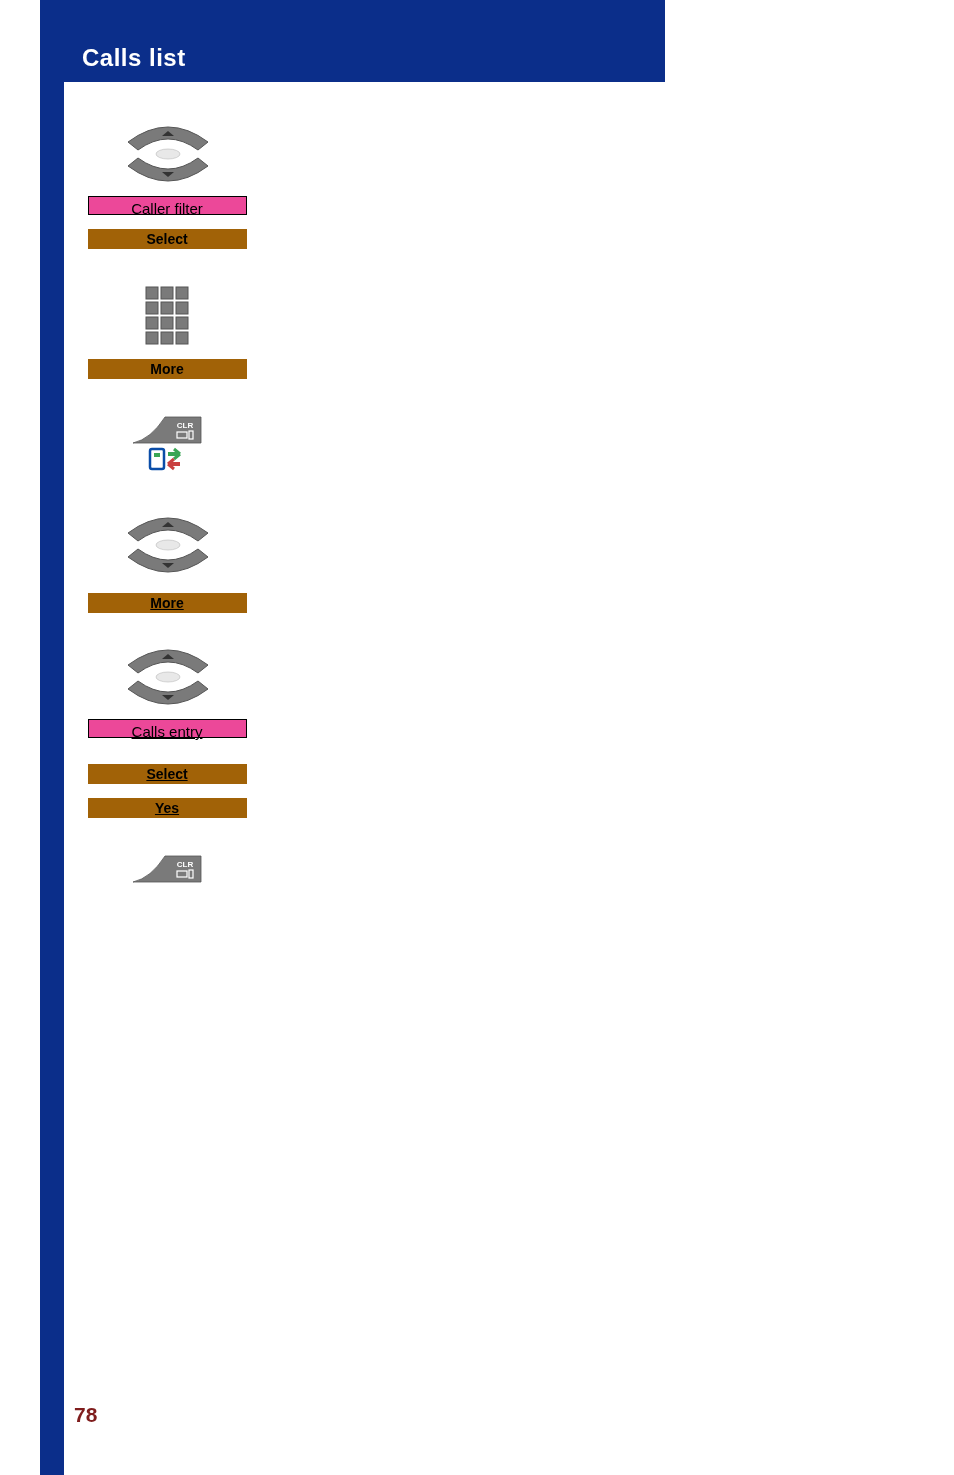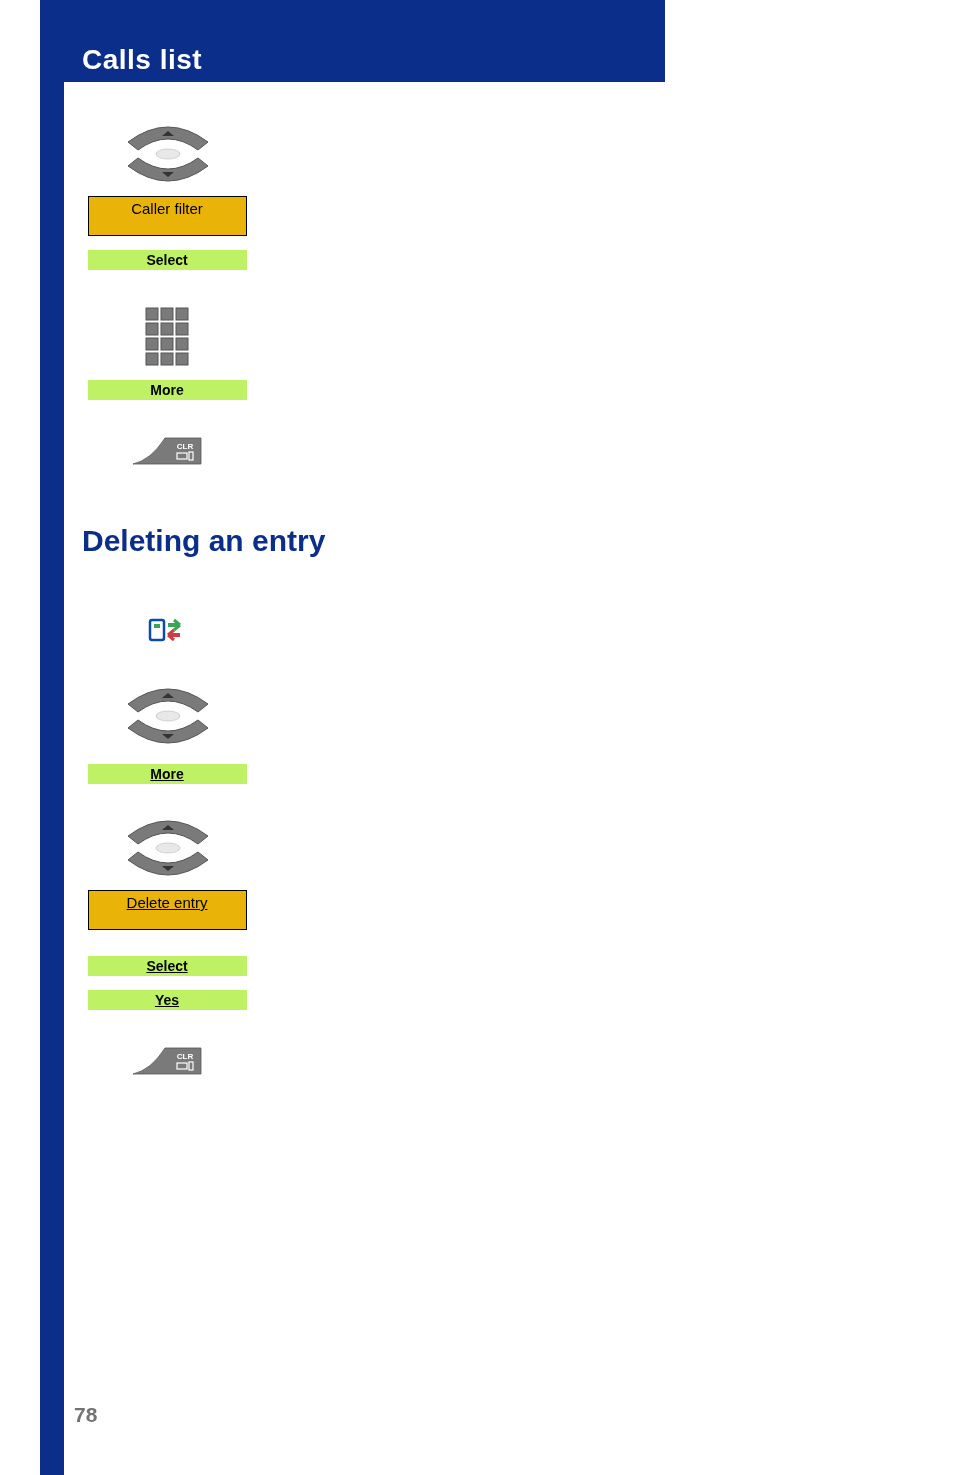--- a/index.html
+++ b/index.html
@@ -24,21 +24,21 @@
       top: 0;
       width: 625px;
       height: 82px;
       background: #0b2e8a;
     }
     .header-title {
       position: absolute;
       left: 82px;
       top: 44px;
       color: #fff;
-      font-size: 28px;
+      font-size: 24px;
       font-weight: bold;
       letter-spacing: 0.5px;
     }
     .content {
       position: absolute;
       left: 82px;
       top: 120px;
       width: 560px;
     }
 
@@ -46,32 +46,32 @@
     .nav-rocker {
       width: 95px;
       height: 68px;
       margin: 0 auto;
       position: relative;
     }
     .nav-rocker svg { display: block; }
 
     .display-box {
       width: 159px;
-      height: 40px;
+      height: 19px;
       border: 1.5px solid #000;
       text-align: center;
       font-size: 15px;
       line-height: 24px;
       margin: 8px auto 0;
-      background: #eab308;
+      background: #ec4899;
     }
     .soft-button {
       width: 159px;
       height: 20px;
-      background: #bef264;
+      background: #a16207;
       text-align: center;
       font-size: 14px;
       font-weight: bold;
       line-height: 20px;
       margin: 14px auto 0;
     }
 
     .keypad {
       width: 46px;
       margin: 36px auto 0;
@@ -101,21 +101,21 @@
 
     .step-group {
       margin-top: 38px;
       text-decoration: underline;
     }
 
     .page-number {
       position: absolute;
       left: 74px;
       bottom: 48px;
-      color: #737373;
+      color: #7f1d1d;
       font-size: 21px;
       font-weight: bold;
     }
 
     .center-col {
       width: 170px;
       text-align: center;
     }
   </style>
 </head>
@@ -162,21 +162,20 @@
     <div class="clr-key">
       <svg width="72" height="36" viewBox="0 0 72 36">
         <path d="M 2 34 Q 20 30 34 8 L 70 8 L 70 34 Z" fill="#7a7a7a" stroke="#555" stroke-width="0.8"></path>
         <text x="54" y="19" font-size="8" font-weight="bold" fill="#fff" text-anchor="middle">CLR</text>
         <rect x="46" y="23" width="10" height="6" fill="none" stroke="#fff" stroke-width="1.2"></rect>
         <rect x="58" y="22" width="4" height="8" fill="none" stroke="#fff" stroke-width="1.2"></rect>
       </svg>
     </div>
   </div>
 
-  <h2 class="section-heading">Deleting an entry</h2>
 
   <div class="calls-icon">
     <svg width="36" height="28" viewBox="0 0 36 28">
       <rect x="2" y="4" width="14" height="20" rx="2" fill="none" stroke="#0a4da8" stroke-width="2.5"></rect>
       <rect x="6" y="8" width="6" height="4" fill="#3aa655"></rect>
       <path d="M 20 9 L 32 9" stroke="#3aa655" stroke-width="4"></path>
       <path d="M 32 9 L 26 4 M 32 9 L 26 14" stroke="#3aa655" stroke-width="3" fill="none"></path>
       <path d="M 32 19 L 20 19" stroke="#c94040" stroke-width="4"></path>
       <path d="M 20 19 L 26 14 M 20 19 L 26 24" stroke="#c94040" stroke-width="3" fill="none"></path>
     </svg>
@@ -197,21 +196,21 @@
 
     <div class="nav-rocker" style="margin-top:30px;">
       <svg width="95" height="68" viewBox="0 0 95 68">
         <path d="M 8 22 Q 48 -8 88 22 L 78 30 Q 48 8 18 30 Z" fill="#7a7a7a" stroke="#555" stroke-width="1"></path>
         <path d="M 8 46 Q 48 76 88 46 L 78 38 Q 48 60 18 38 Z" fill="#7a7a7a" stroke="#555" stroke-width="1"></path>
         <ellipse cx="48" cy="34" rx="12" ry="5" fill="#e8e8e8" stroke="#bbb" stroke-width="0.6"></ellipse>
         <path d="M 42 16 L 48 11 L 54 16 Z" fill="#333"></path>
         <path d="M 42 52 L 48 57 L 54 52 Z" fill="#333"></path>
       </svg>
     </div>
-    <div class="display-box">Delete entry</div>
+    <div class="display-box">Calls entry</div>
     <div class="soft-button" style="margin-top:26px;">Select</div>
     <div class="soft-button">Yes</div>
 
     <div class="clr-key">
       <svg width="72" height="36" viewBox="0 0 72 36">
         <path d="M 2 34 Q 20 30 34 8 L 70 8 L 70 34 Z" fill="#7a7a7a" stroke="#555" stroke-width="0.8"></path>
         <text x="54" y="19" font-size="8" font-weight="bold" fill="#fff" text-anchor="middle">CLR</text>
         <rect x="46" y="23" width="10" height="6" fill="none" stroke="#fff" stroke-width="1.2"></rect>
         <rect x="58" y="22" width="4" height="8" fill="none" stroke="#fff" stroke-width="1.2"></rect>
       </svg>

